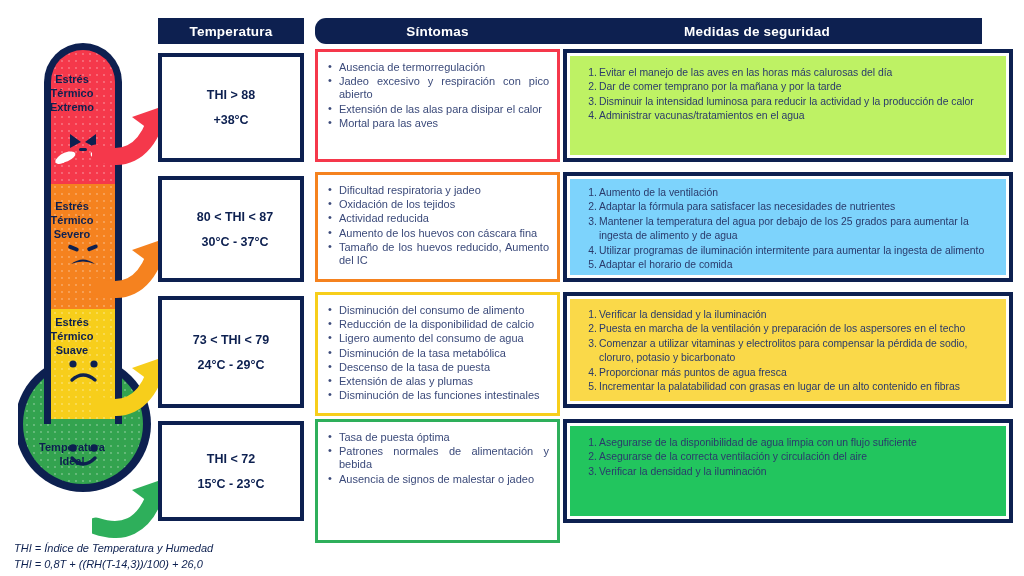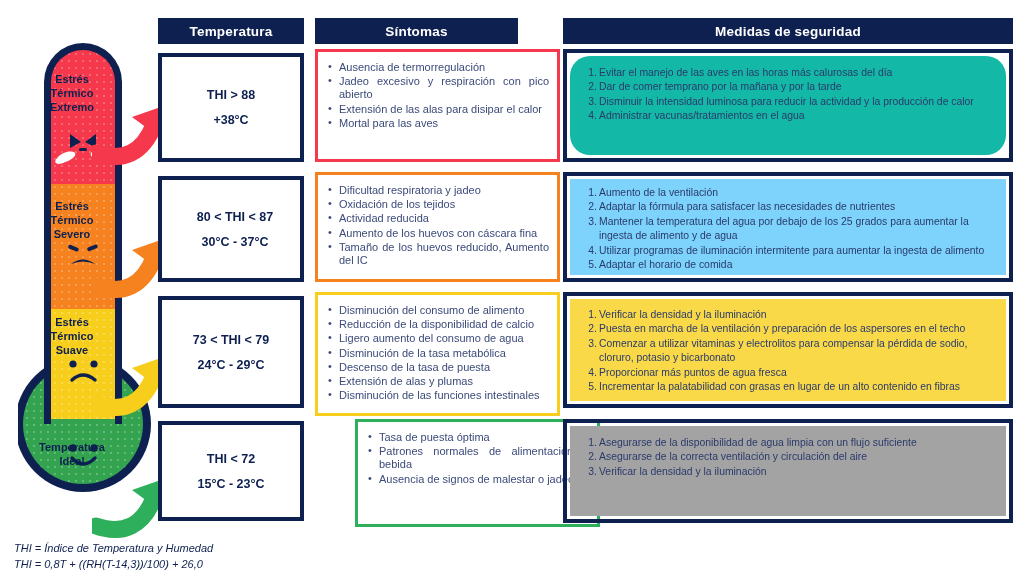--- a/index.html
+++ b/index.html
@@ -16,22 +16,22 @@
     position: absolute;
     background: #0d2050;
     color: #ffffff;
     font-size: 13.5px;
     font-weight: bold;
     letter-spacing: .2px;
     display: flex; align-items: center; justify-content: center;
     height: 26px;
   }
   #hdr-temp     { left: 158px; top: 18px; width: 146px; }
-  #hdr-sint     { left: 315px; top: 18px; width: 203px; }
-  #hdr-medidas  { left: 563px; top: 18px; width: 450px; }
+  #hdr-sint     { left: 315px; top: 18px; width: 245px; border-radius: 11px; }
+  #hdr-medidas  { left: 532px; top: 18px; width: 450px; }
 
   
   .temp-cell {
     position: absolute;
     left: 158px; width: 146px;
     border: 4px solid #0d2050;
     background: #ffffff;
     color: #0d2050;
     font-size: 12.5px; font-weight: bold;
     display: flex; flex-direction: column;
@@ -201,21 +201,21 @@
   </div>
   <div class="sint-cell" style="top:49px;height:113px;border-color:#F5384B;">
     <ul>
       <li>Ausencia de termorregulación</li>
       <li>Jadeo excesivo y respiración con pico abierto</li>
       <li>Extensión de las alas para disipar el calor</li>
       <li>Mortal para las aves</li>
     </ul>
   </div>
   <div class="med-cell" style="top:49px;height:113px;">
-    <div class="med-inner" style="background:#14b8a6;border-radius:20px;">
+    <div class="med-inner" style="background:#bef264;">
       <ol>
         <li>Evitar el manejo de las aves en las horas más calurosas del día</li>
         <li>Dar de comer temprano por la mañana y por la tarde</li>
         <li>Disminuir la intensidad luminosa para reducir la actividad y la producción de calor</li>
         <li>Administrar vacunas/tratamientos en el agua</li>
       </ol>
     </div>
   </div>
 
   <div class="temp-cell" style="top:176px;height:106px;padding-left:8px;">
@@ -267,29 +267,29 @@
         <li>Proporcionar más puntos de agua fresca</li>
         <li>Incrementar la palatabilidad con grasas en lugar de un alto contenido en fibras</li>
       </ol>
     </div>
   </div>
 
   <div class="temp-cell" style="top:421px;height:100px;">
     <span>THI &lt; 72</span>
     <span>15°C - 23°C</span>
   </div>
-  <div class="sint-cell" style="top:419px;height:108px;border-color:#2EAF5B;margin-left:40px;">
+  <div class="sint-cell" style="top:419px;height:124px;border-color:#2EAF5B;">
     <ul>
       <li>Tasa de puesta óptima</li>
       <li>Patrones normales de alimentación y bebida</li>
       <li>Ausencia de signos de malestar o jadeo</li>
     </ul>
   </div>
   <div class="med-cell" style="top:419px;height:104px;">
-    <div class="med-inner" style="background:#a3a3a3;">
+    <div class="med-inner" style="background:#22c55e;">
       <ol>
         <li>Asegurarse de la disponibilidad de agua limpia con un flujo suficiente</li>
         <li>Asegurarse de la correcta ventilación y circulación del aire</li>
         <li>Verificar la densidad y la iluminación</li>
       </ol>
     </div>
   </div>
 
   <div id="footer">
     <div>THI = Índice de Temperatura y Humedad</div>

